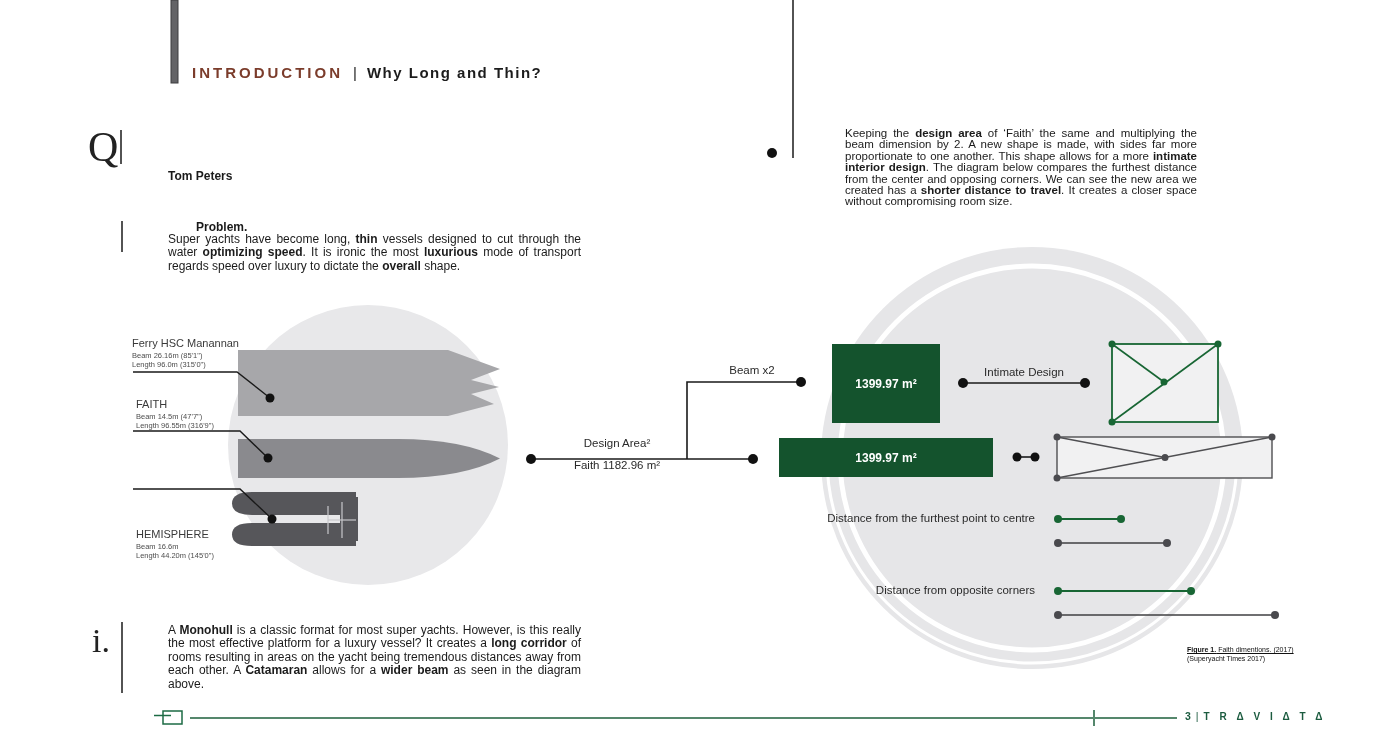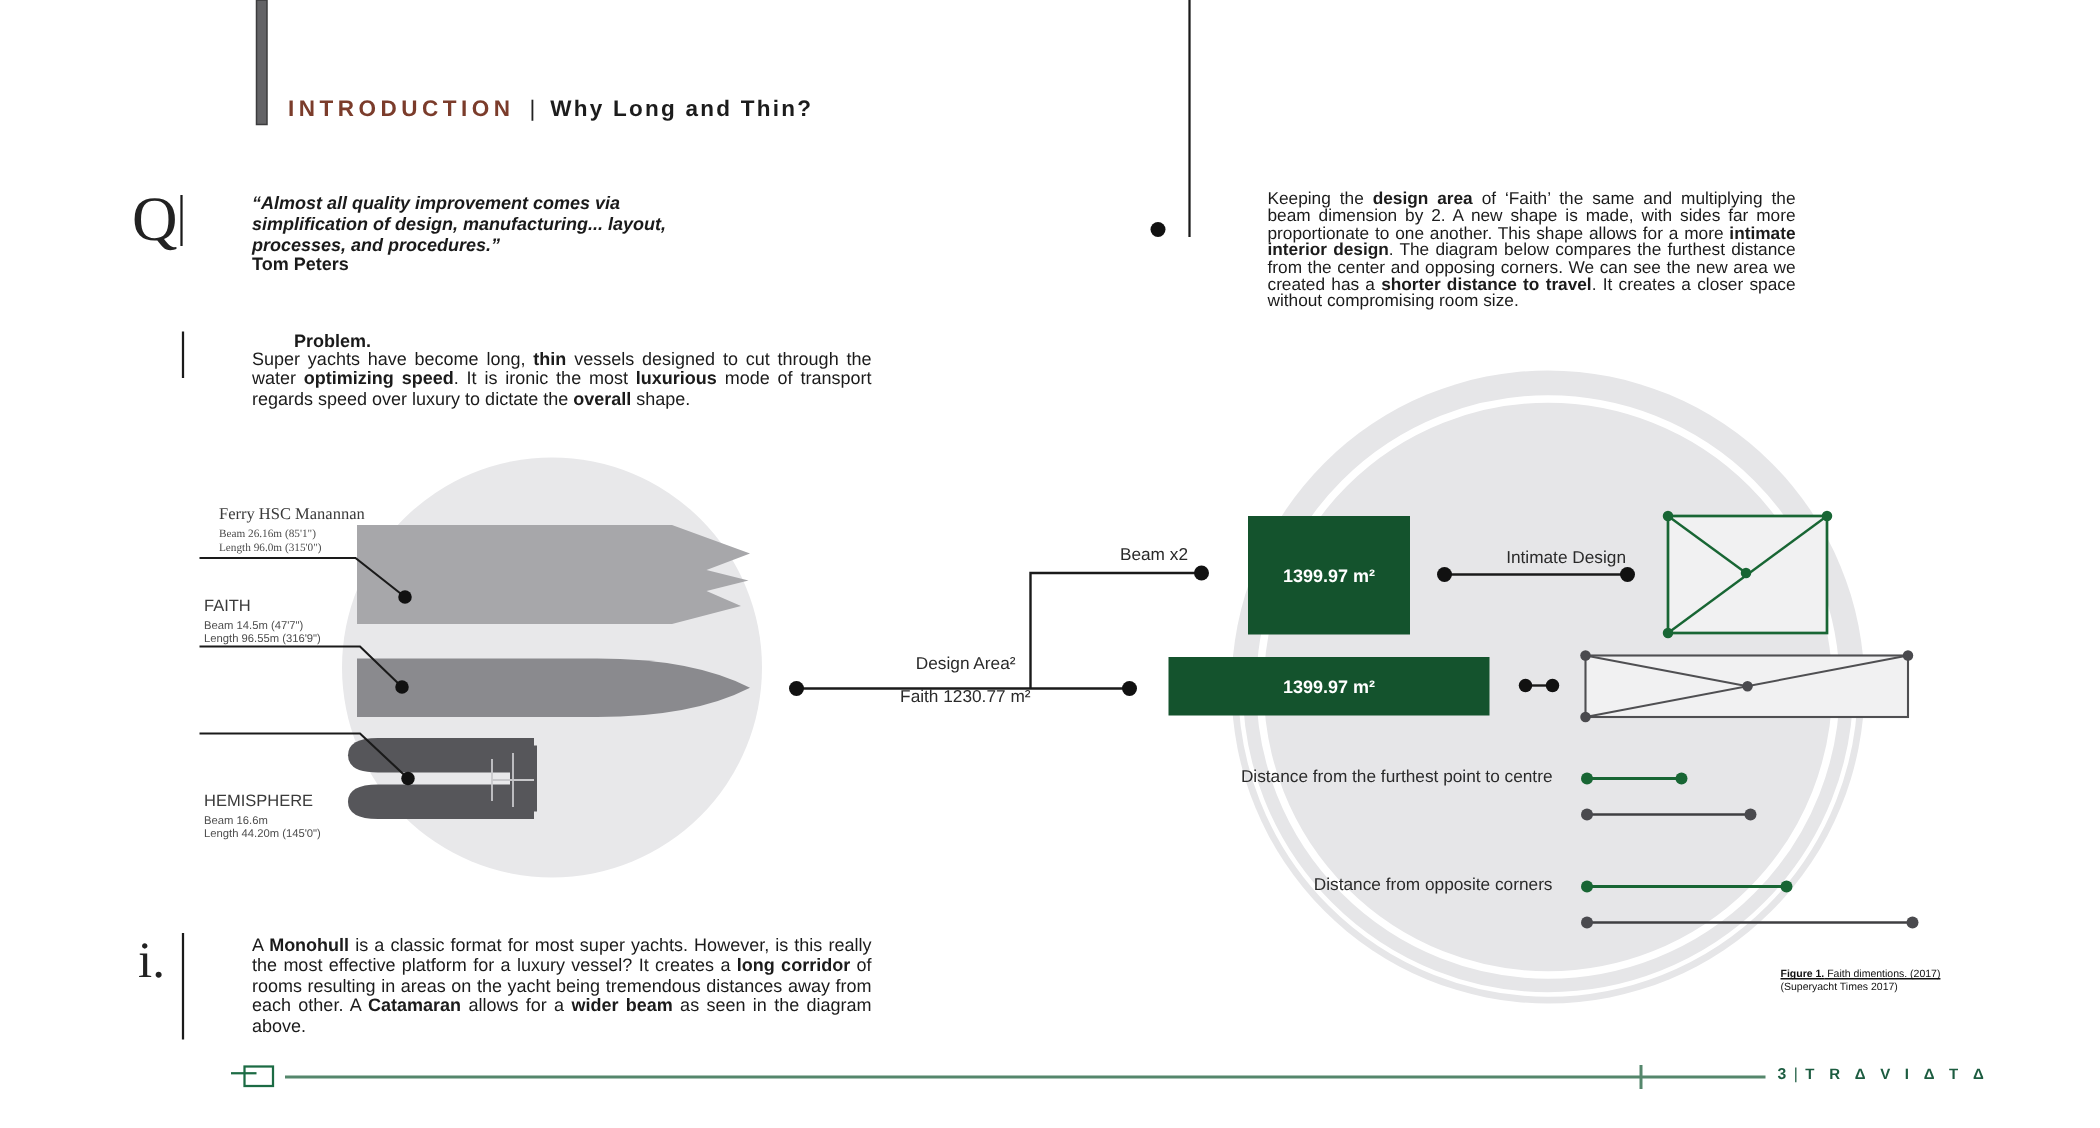--- a/index.html
+++ b/index.html
@@ -13,21 +13,21 @@
   .hdr-title{font-size:15px;font-weight:700;letter-spacing:1.5px;color:#1c1c1c;}
   .qmark{font-family:"Liberation Serif",serif;font-size:42px;line-height:1;color:#222;}
   .imark{font-family:"Liberation Serif",serif;font-size:34px;line-height:1;color:#222;}
   .quote{font-size:12px;line-height:14px;font-style:italic;font-weight:700;width:300px;color:#1a1a1a;}
   .author{font-size:12px;font-weight:600;color:#1a1a1a;}
   .para{font-size:12px;line-height:13.4px;text-align:justify;color:#1b1b1b;}
   .rpara{font-size:11.5px;line-height:11.4px;}
   .bold{font-weight:700;}
   .ship-name{font-size:11px;line-height:12px;color:#3a3a3a;}
   .ship-dim{font-size:7.5px;line-height:9px;color:#4d4d4d;}
-  .lbl{font-size:11.5px;color:#2a2a2a;text-align:right;}
+  .lbl{font-size:11.5px;color:#2a2a2a;text-align:center;}
   .lbl-r{font-size:11.5px;color:#2a2a2a;text-align:right;}
   .areabox{background:#14532d;display:flex;align-items:center;justify-content:center;}
   .areabox span{color:#fff;font-size:12px;font-weight:700;}
   .figcap{font-size:7px;line-height:8.5px;color:#111;}
   .figcap .u{text-decoration:underline;}
   .footer-brand{display:flex;align-items:center;gap:5px;color:#1c5c40;font-weight:700;}
   .footer-brand .pg{font-size:10.5px;}
   .footer-brand .sep{font-size:10.5px;font-weight:400;}
   .footer-brand .br{font-size:10px;letter-spacing:3.5px;text-align:right;}
 </style>
@@ -143,46 +143,45 @@
     <line x1="1094" y1="710" x2="1094" y2="726" stroke="#55876c" stroke-width="2"></line>
   </svg>
 
   <div class="abs hdr" style="left:192px;top:64px;">
     <span class="hdr-section">INTRODUCTION</span>
     <span class="hdr-div">|</span>
     <span class="hdr-title">Why Long and Thin?</span>
   </div>
 
   <div class="abs qmark" style="left:88px;top:126px;">Q</div>
-  <div class="abs quote" style="left:168px;top:128px;">“Almost all quality improvement comes via simplification of design, manufacturing... layout, processes, and procedures.”</div>
   <div class="abs author" style="left:168px;top:169px;">Tom Peters</div>
 
   <div class="abs para rpara" style="left:845px;top:128px;width:352px;"><span>Keeping the </span><span class="bold">design area</span><span> of ‘Faith’ the same and multiplying the beam dimension by 2. A new shape is made, with sides far more proportionate to one another. This shape allows for a more </span><span class="bold">intimate interior design</span><span>.  The diagram below compares the furthest distance from the center and opposing corners. We can see the new area we created has a </span><span class="bold">shorter distance to travel</span><span>. It creates a closer space without compromising room size.</span></div>
 
   <div class="abs" style="left:168px;top:220px;font-size:12px;font-weight:700;padding-left:28px;">Problem.</div>
   <div class="abs para" style="left:168px;top:233px;width:413px;"><span>Super yachts have become long, </span><span class="bold">thin</span><span> vessels designed to cut through the water </span><span class="bold">optimizing speed</span><span>. It is ironic the most </span><span class="bold">luxurious</span><span> mode of transport regards speed over luxury to dictate the </span><span class="bold">overall</span><span> shape.</span></div>
 
-  <div class="abs" style="left:146px;top:337px;font-family:Liberation Serif, serif;">
+  <div class="abs" style="left:132px;top:337px;">
     <div class="ship-name">Ferry HSC Manannan</div>
     <div class="ship-dim" style="margin-top:2px;">Beam 26.16m (85'1")</div>
     <div class="ship-dim">Length 96.0m  (315'0")</div>
   </div>
   <div class="abs" style="left:136px;top:398px;">
     <div class="ship-name">FAITH</div>
     <div class="ship-dim" style="margin-top:2px;">Beam 14.5m (47'7")</div>
     <div class="ship-dim">Length 96.55m (316'9")</div>
   </div>
   <div class="abs" style="left:136px;top:484px;margin-top:44px;">
     <div class="ship-name">HEMISPHERE</div>
     <div class="ship-dim" style="margin-top:2px;">Beam 16.6m</div>
     <div class="ship-dim">Length 44.20m (145'0")</div>
   </div>
 
   <div class="abs lbl" style="left:557px;top:437px;width:120px;">Design Area²</div>
-  <div class="abs lbl" style="left:547px;top:459px;width:140px;">Faith 1230.77 m²</div>
+  <div class="abs lbl" style="left:547px;top:459px;width:140px;">Faith 1182.96 m²</div>
   <div class="abs lbl" style="left:712px;top:364px;width:80px;">Beam x2</div>
 
   <div class="abs areabox" style="left:832px;top:344px;width:108px;height:79px;">
     <span>1399.97 m²</span>
   </div>
   <div class="abs areabox" style="left:779px;top:438px;width:214px;height:39px;">
     <span>1399.97 m²</span>
   </div>
 
   <div class="abs lbl" style="left:964px;top:366px;width:120px;">Intimate Design</div>

